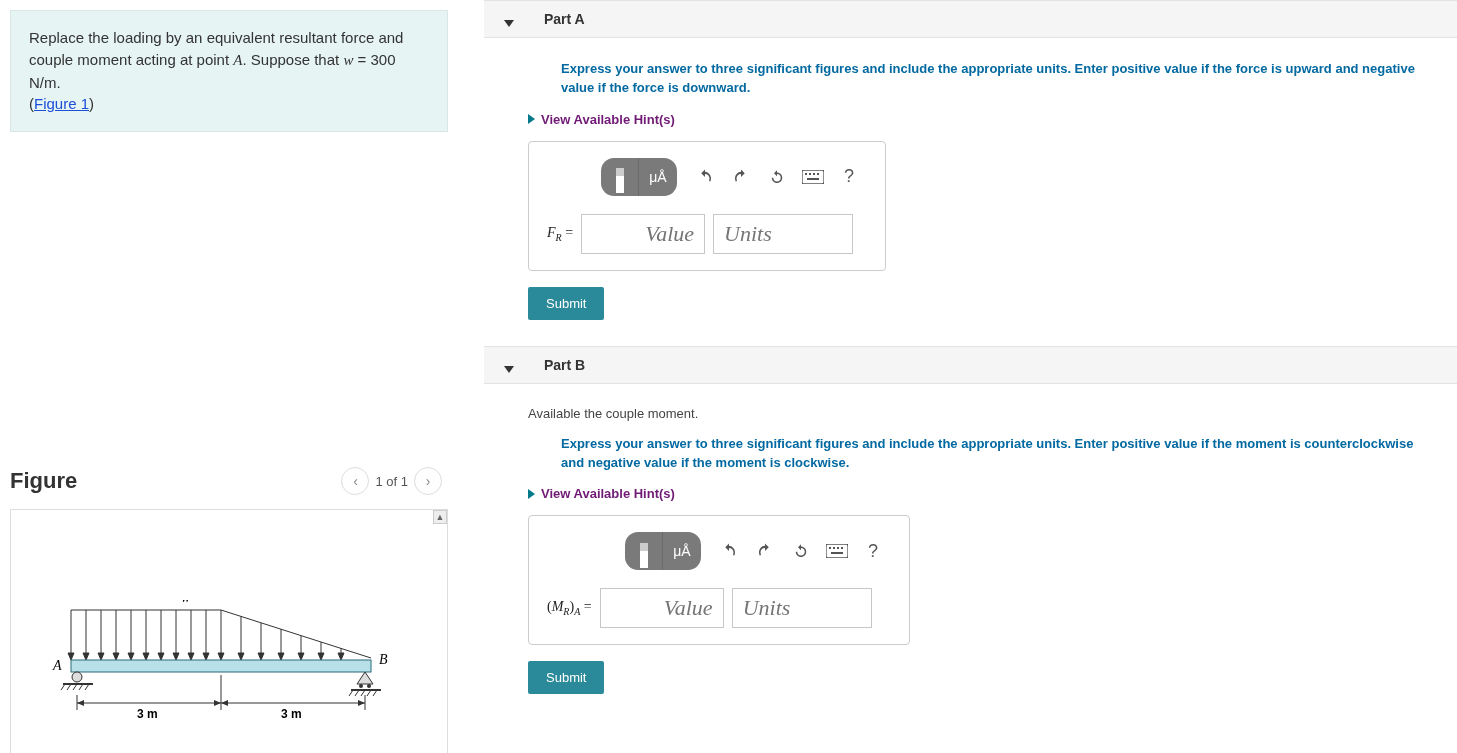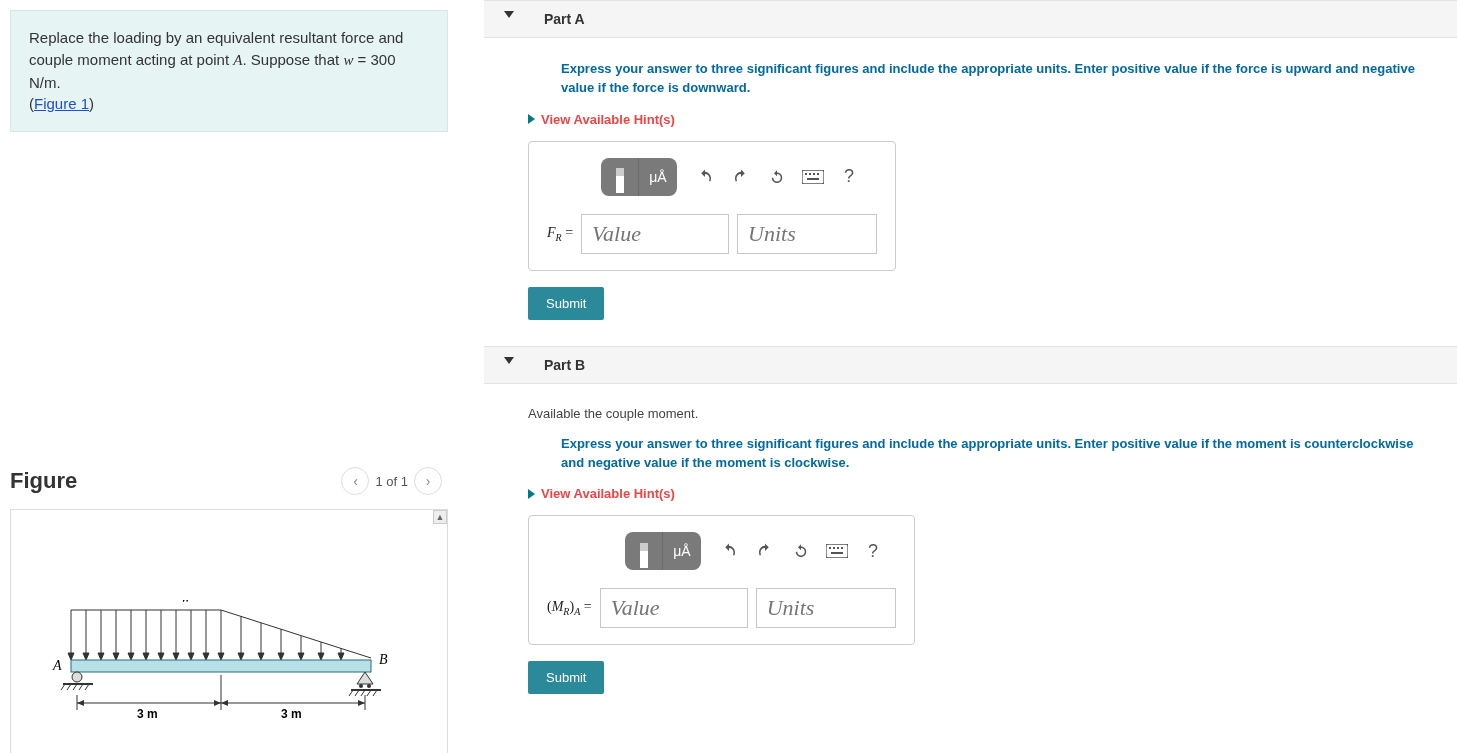--- a/index.html
+++ b/index.html
@@ -50,67 +50,67 @@
   }
   .beam-diagram { position: absolute; left: 40px; top: 90px; }
 
   .right-col {
     flex: 1;
     padding: 0 0 0 36px;
   }
   .part-header {
     background: #f5f5f5; border-top: 1px solid #e3e3e3; border-bottom: 1px solid #e3e3e3;
     padding: 10px 34px; font-weight: bold; font-size: 14px;
-    display: flex; align-items: flex-start; gap: 16px;
+    display: flex; align-items: flex-end; gap: 16px;
   }
   .caret-down {
     width: 0; height: 0; border-left: 5px solid transparent;
     border-right: 5px solid transparent; border-top: 7px solid #333;
     position: relative; left: -14px;
   }
   .part-body { padding: 22px 34px 26px 44px; }
   .prompt-line { color: #444; margin-bottom: 14px; }
   .express-line { font-weight: bold; color: #0369a1; margin-bottom: 14px; line-height: 1.45; margin-left: 33px; }
   .hints-link {
-    color: #ef4444; font-weight: bold; font-size: 13px; cursor: pointer;
+    color: #701a75; font-weight: bold; font-size: 13px; cursor: pointer;
     display: flex; align-items: center; gap: 6px; margin-bottom: 14px;
   }
   .caret-right {
     width: 0; height: 0; border-top: 5px solid transparent;
     border-bottom: 5px solid transparent; border-left: 7px solid #007a8a;
   }
   .answer-box {
     border: 1px solid #ccc; border-radius: 4px; padding: 16px 18px;
     display: inline-block; background: #fff;
   }
   .toolbar-row {
     display: flex; align-items: center; gap: 0; margin-bottom: 18px;
     margin-left: 54px;
   }
-  .tool-group { display: flex; border-radius: 8px; overflow: hidden; margin-right: 10px; }
+  .tool-group { display: flex; border-radius: 13px; overflow: hidden; margin-right: 10px; }
   .tool-btn {
     height: 38px; min-width: 38px; background: #7a7a7a; color: #fff;
     display: flex; align-items: center; justify-content: center;
     border: none; border-right: 1px solid #6a6a6a; cursor: pointer;
     font-size: 14px; padding: 0 8px;
   }
   .tool-btn:last-child { border-right: none; }
   .tool-icon {
     height: 38px; width: 36px; background: #fff; color: #555; border: none;
     display: flex; align-items: center; justify-content: center; cursor: pointer;
   }
   .input-row { display: flex; align-items: center; gap: 8px; }
   .label-eq { font-family: Georgia, serif; font-style: italic; font-size: 14px; color: #222; }
   .label-eq sub { font-size: 10px; }
   .val-input, .unit-input {
     height: 40px; border: 1px solid #c7c7c7; padding: 0 10px;
     font-family: Georgia, serif; font-style: italic; font-size: 22px; color: #999;
     background: #fff;
   }
-  .val-input { width: 148px; }
+  .val-input { width: 124px; text-align: right; }
   .unit-input { width: 140px; }
   .submit-btn {
     margin-top: 16px; background: #2b8a99; color: #fff; border: none;
     padding: 9px 18px; font-size: 13px; cursor: pointer; border-radius: 2px;
   }
   .fraction-icon {
     display: inline-flex; flex-direction: column; gap: 1px;
   }
   .fraction-icon span { width: 8px; height: 8px; background: #fff; display: block; }
   .fraction-row { display: flex; gap: 1px; }

